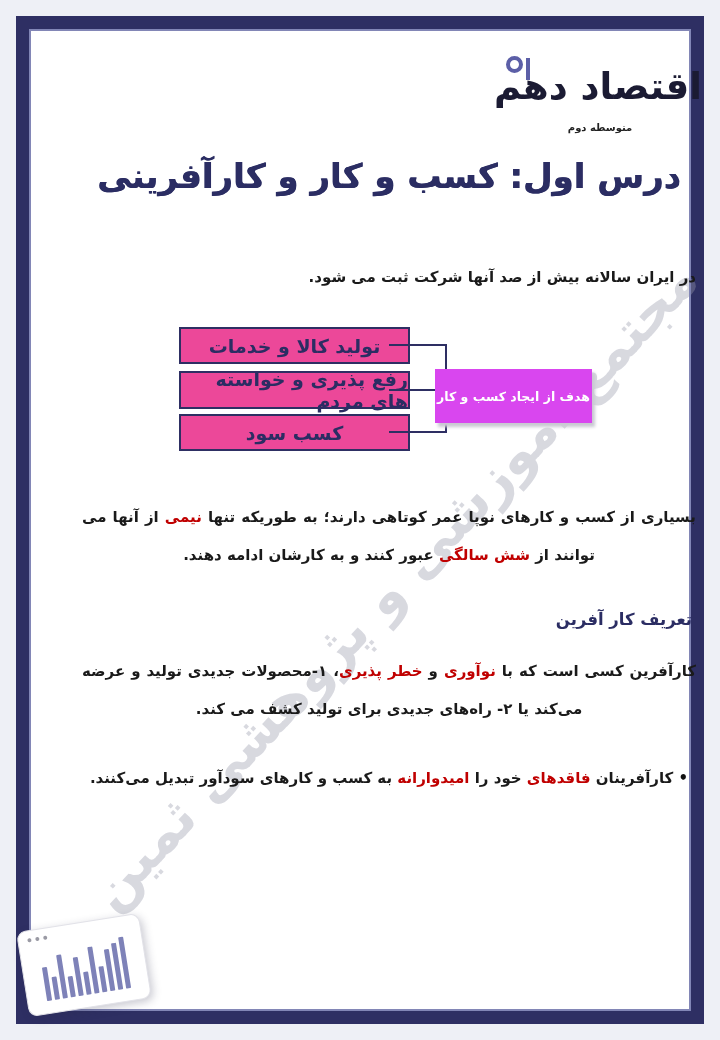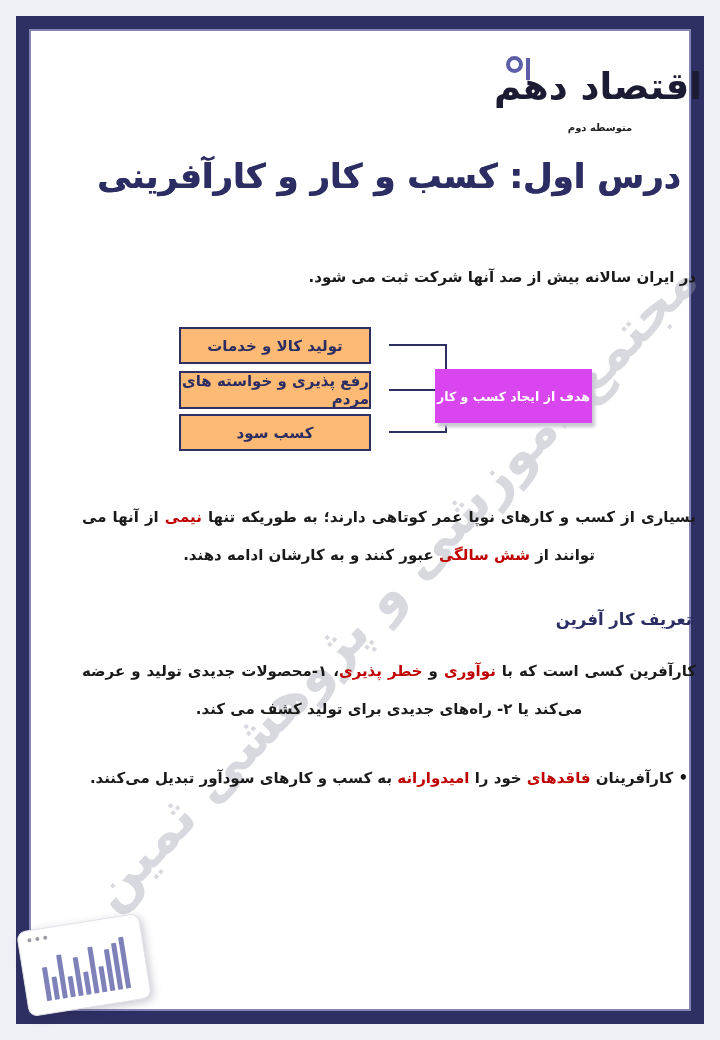--- a/index.html
+++ b/index.html
@@ -37,24 +37,24 @@
   
   .doc-title{
     position:absolute;top:98px;left:0;width:100%;text-align:center;
     font-size:34px;font-weight:bold;color:#2b2d63;
     text-shadow:0.6px 0 0 #2b2d63;
   }
   .intro-line{position:absolute;top:210px;right:24px;left:24px;text-align:right;font-size:15px;}
   
   .diagram{position:absolute;top:0;left:0;width:100%;height:100%;}
   .dg-box{
-    position:absolute;left:121px;width:192px;height:37px;box-sizing:border-box;
-    border:2px solid #2e2f63;background:#fdba74;color:#2b2d63;
+    position:absolute;left:121px;width:231px;height:37px;box-sizing:border-box;
+    border:2px solid #2e2f63;background:#ec4899;color:#2b2d63;
     display:flex;align-items:center;justify-content:center;
-    font-size:15px;font-weight:bold;
+    font-size:19px;font-weight:bold;
   }
   .dg-line{position:absolute;background:#2e2f63;}
   .dg-target{
     position:absolute;left:377px;top:311px;width:157px;height:54px;box-sizing:border-box;
     background:#d946ef;color:#ffffff;display:flex;align-items:center;justify-content:center;
     font-size:12.5px;font-weight:bold;box-shadow:3px 4px 3px #c9c9d2;
   }
   
   .para{
     position:absolute;right:24px;left:24px;

